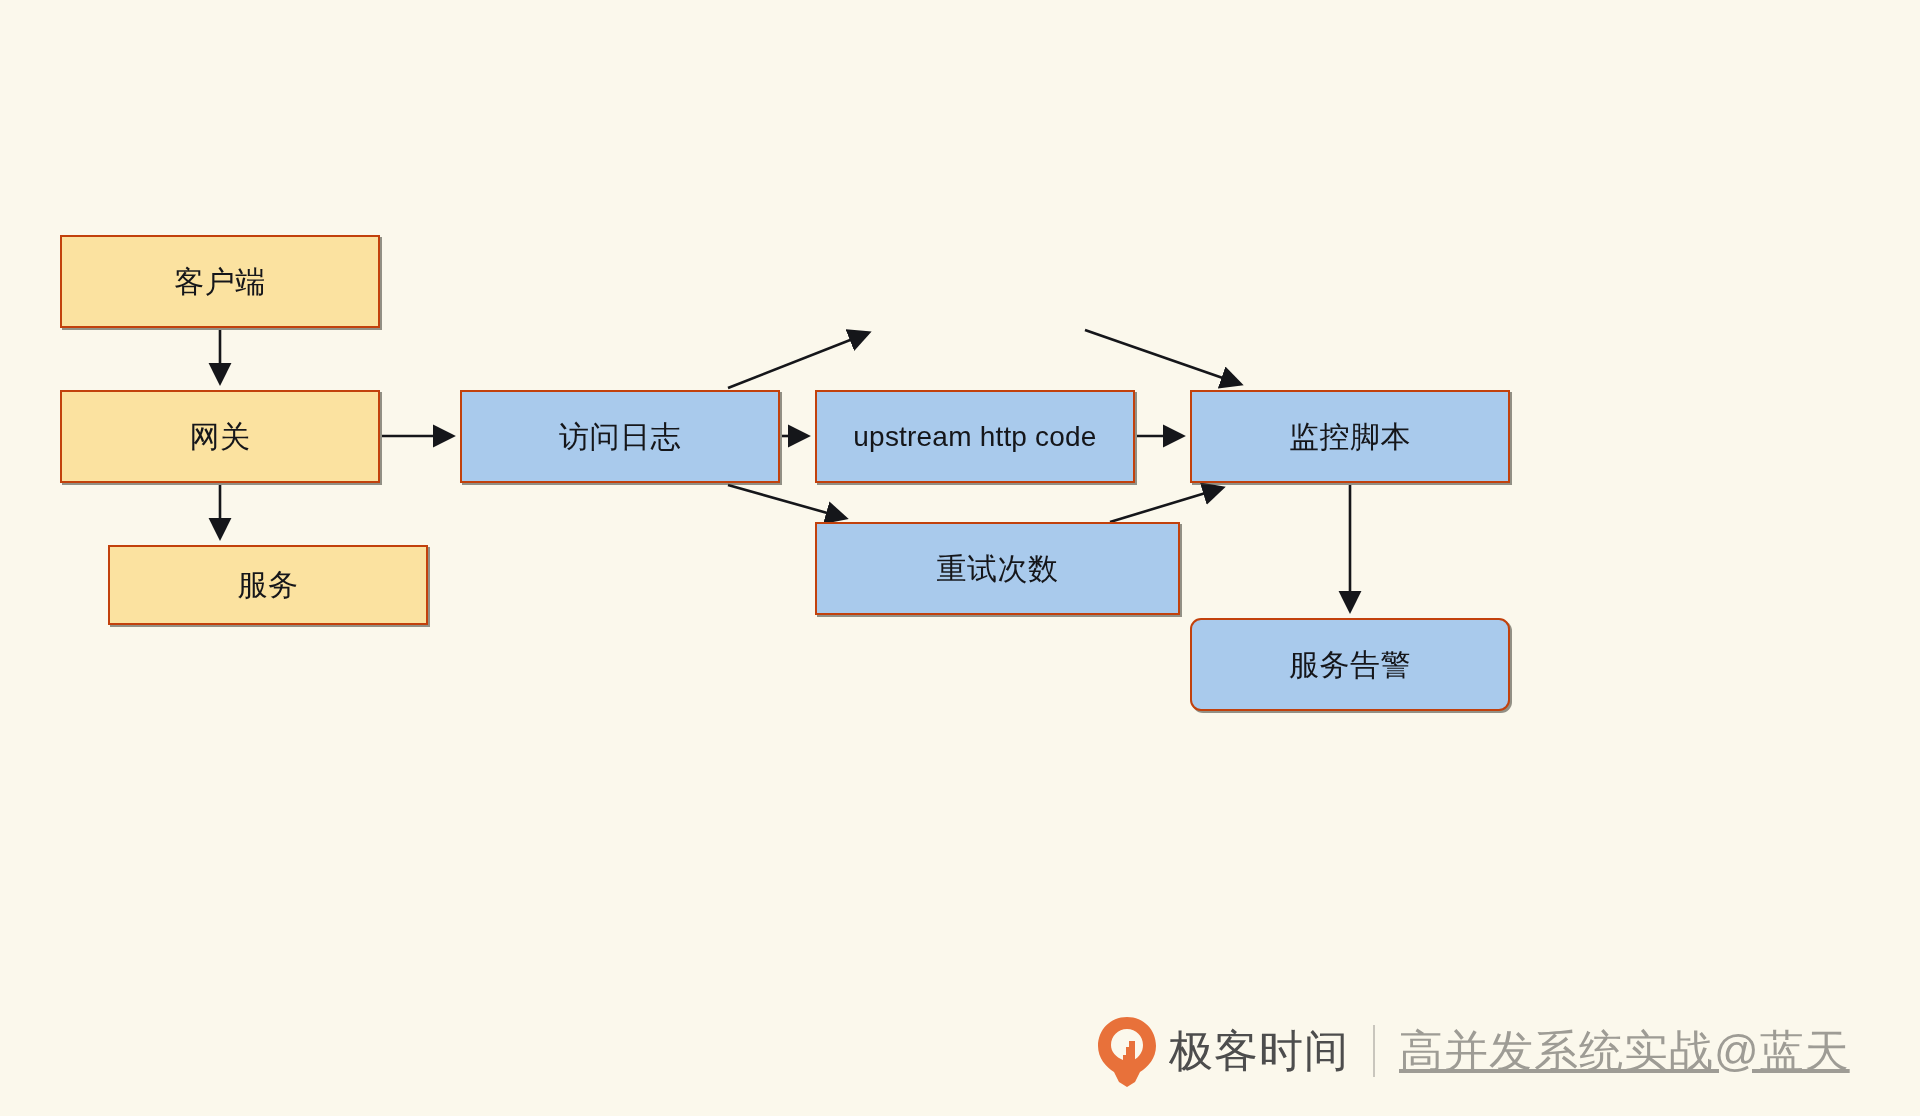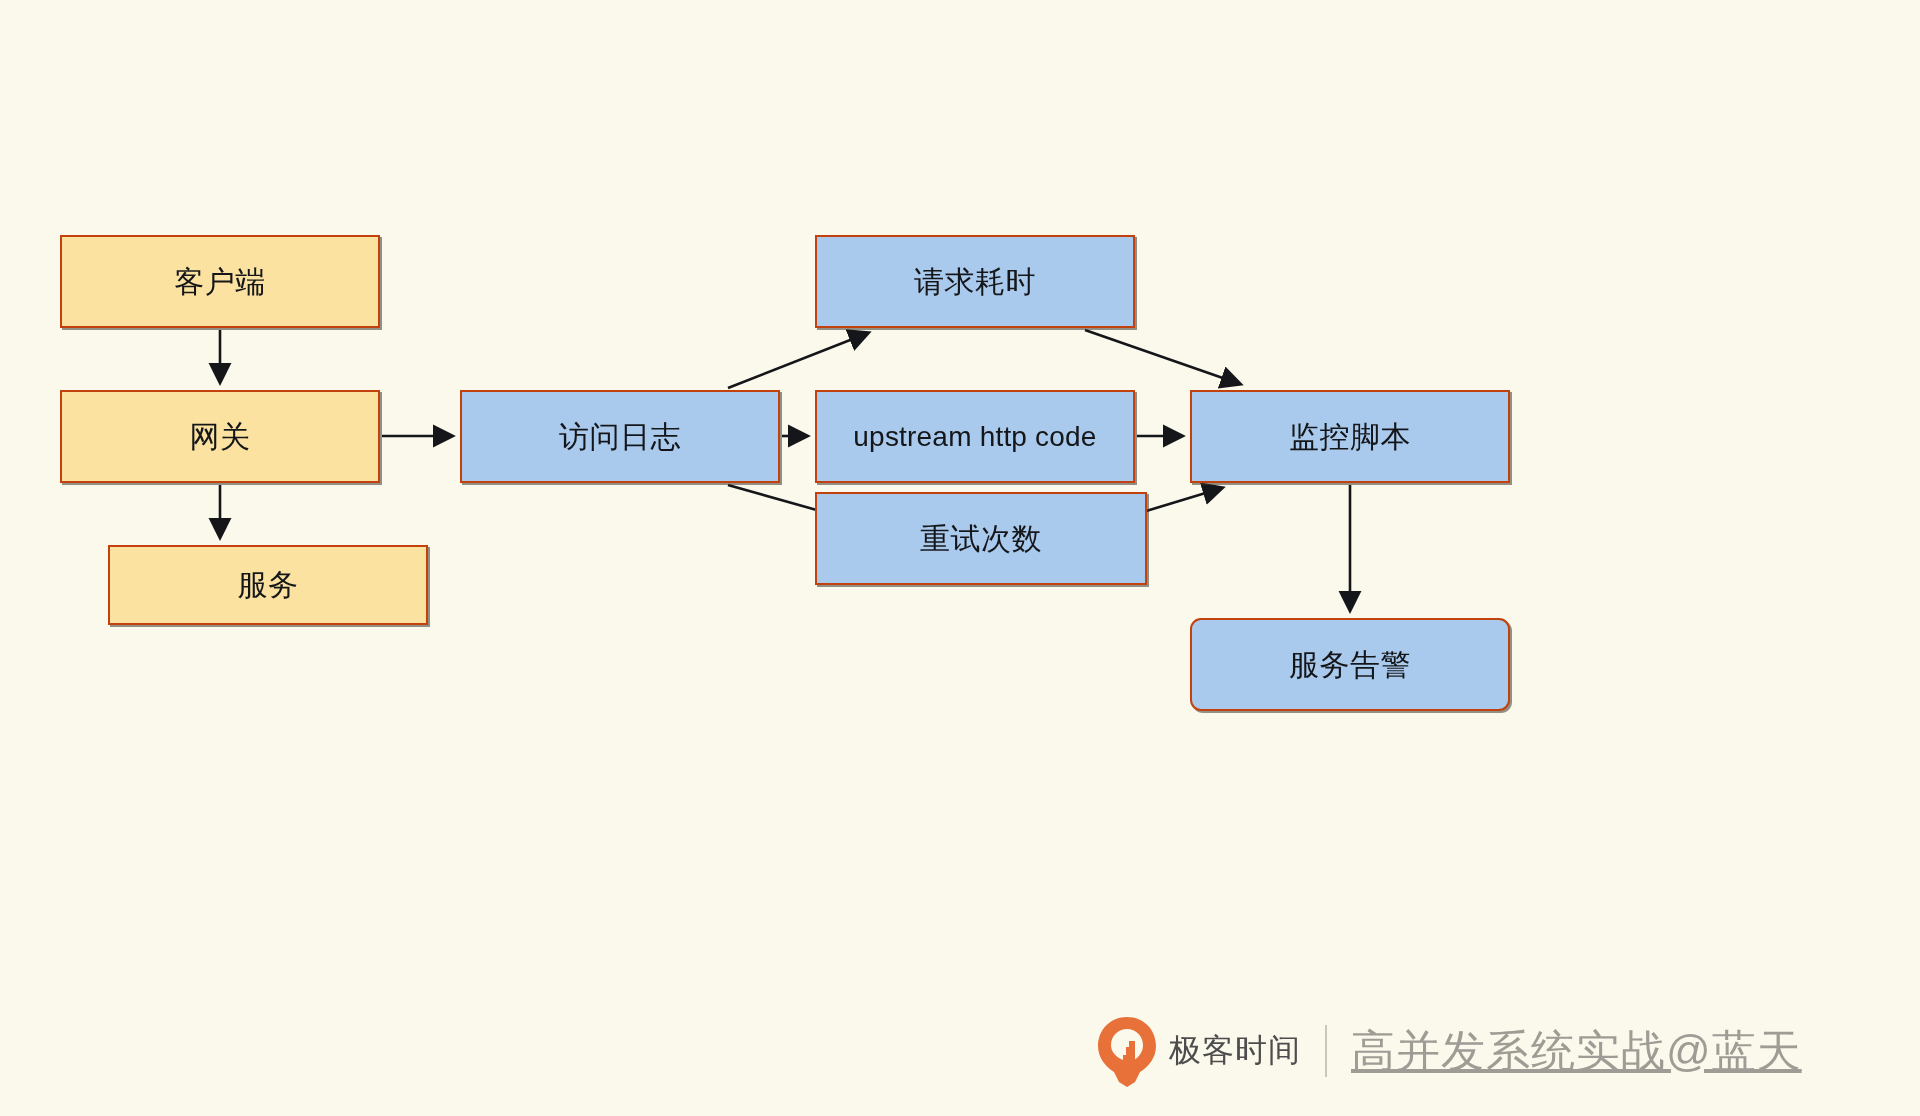--- a/index.html
+++ b/index.html
@@ -65,21 +65,21 @@
     align-items: center;
     height: 86px;
   }
   #wm-logo {
     width: 64px;
     height: 74px;
     margin-right: 10px;
     flex: none;
   }
   #wm-brand {
-    font-size: 32px;
+    font-size: 44px;
     color: #4d4d4d;
     font-family: "Liberation Sans", "DejaVu Sans", sans-serif;
     letter-spacing: 1px;
     white-space: nowrap;
   }
   #wm-sep {
     width: 2px;
     height: 52px;
     background: #c9c6bd;
     margin: 0 24px;
@@ -135,29 +135,26 @@
   </div>
 
   <div class="node yellow" style="left:60px; top:545px; width:320px; height:80px;margin-left:48px;">
     <span class="label">服务</span>
   </div>
 
   <div class="node blue" style="left:460px; top:390px; width:320px; height:93px;">
     <span class="label">访问日志</span>
   </div>
 
-  <div class="node blue" style="left:815px; top:235px; width:320px; height:93px;">
-    <span class="label">请求耗时</span>
-  </div>
 
   <div class="node blue" style="left:815px; top:390px; width:320px; height:93px;">
     <span class="label latin">upstream http code</span>
   </div>
 
-  <div class="node blue" style="left:815px; top:492px; width:332px; height:93px;">
+  <div class="node blue" style="left:815px; top:522px; width:365px; height:93px;">
     <span class="label">重试次数</span>
   </div>
 
   <div class="node blue" style="left:1190px; top:390px; width:320px; height:93px;">
     <span class="label">监控脚本</span>
   </div>
 
   <div class="node blue" style="left:1190px; top:618px; width:320px; height:93px;border-radius:11px;">
     <span class="label">服务告警</span>
   </div>

